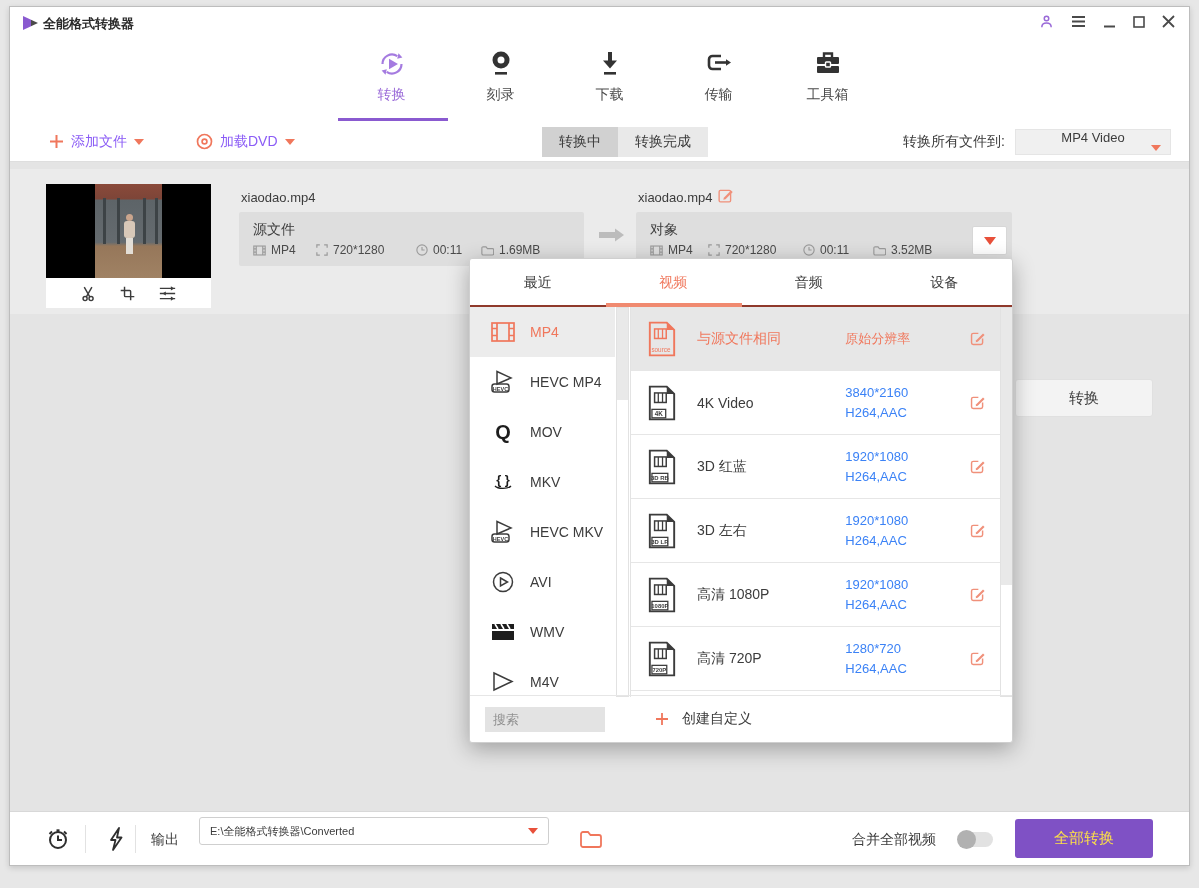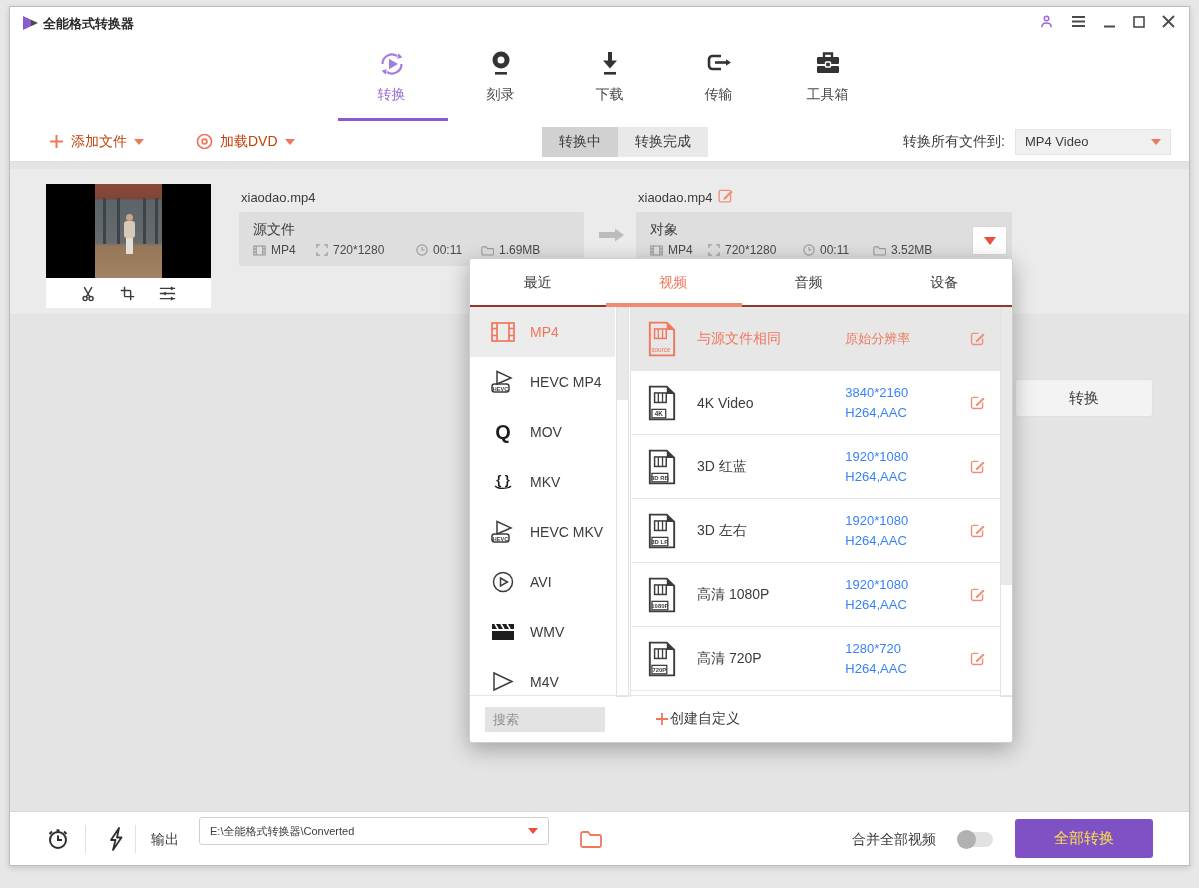--- a/index.html
+++ b/index.html
@@ -21,28 +21,28 @@
   
   .nav { position:absolute; left:327px; top:30px; display:flex; }
   .nav-item { width:109px; height:78px; display:flex; flex-direction:column; align-items:center; justify-content:flex-start; gap:7px; padding-top:12px; cursor:pointer; }
   .nav-item .lbl { font-size:14px; color:#4a4a4a; }
   .nav-item.active .lbl { color:#9a6ad8; }
   .nav-underline { position:absolute; left:328px; top:111px; width:110px; height:3px; background:#8a5ad0; }
 
   
   .toolbar { position:absolute; left:0; top:114px; right:0; height:41px; background:#fff; border-bottom:1px solid #dedede; }
   .tool-group { position:absolute; top:0; height:41px; display:flex; align-items:center; gap:7px; cursor:pointer; }
-  .tool-group .lbl { font-size:14px; color:#c2410c; }
+  .tool-group .lbl { font-size:14px; color:#8b5cf6; }
   .caret { width:0; height:0; border-left:5px solid transparent; border-right:5px solid transparent; border-top:6px solid #f0775c; }
   .queue-tabs { position:absolute; left:500px; top:6px; display:flex;padding-left:32px; }
   .queue-tab { height:30px; padding:0 17px; display:flex; align-items:center; font-size:14px; color:#3c3c3c; background:#e9e9e9; cursor:pointer; }
   .queue-tab.active { background:#d1d1d1; }
   .convert-to { position:absolute; right:18px; top:0; height:41px; display:flex; align-items:center; gap:10px; }
   .convert-to .lbl { font-size:14px; }
-  .fmt-select { width:156px; height:26px; background:#f0f0f0; border:1px solid #e5e5e5; display:flex; align-items:center; padding:0 9px; font-size:13px; cursor:pointer; }
+  .fmt-select { width:156px; height:26px; background:#f0f0f0; border:1px solid #e5e5e5; display:flex; align-items:center; padding:0 9px; font-size:13px; cursor:pointer;flex-direction:column; }
   .fmt-select .caret { margin-left:auto; }
 
   
   .content { position:absolute; left:0; top:155px; right:0; height:649px; background:#e4e4e4; }
   .file-strip { position:absolute; left:0; top:7px; right:0; height:145px; background:#ebebeb; }
 
   .thumb-card { position:absolute; left:36px; top:15px; width:165px; height:124px; background:#fff; }
   .thumb-img { position:absolute; left:0; top:0; width:165px; height:94px; background:#000; overflow:hidden; }
   .photo { position:absolute; left:49px; top:0; width:67px; height:94px;
            background:linear-gradient(180deg,#8a4a3a 0%,#7d4538 16%,#5d6468 17%,#656b6f 62%,#96775a 66%,#a08264 100%); }
@@ -91,21 +91,21 @@
   .preset-row.selected .name { color:#f0775c; }
   .preset-specs { width:125px; font-size:13px; color:#3b82f6; line-height:20px; }
   .preset-row.selected .preset-specs { color:#f0775c; }
   .doc-icon { margin-right:20px; color:#3c3c3c; }
   .preset-row.selected .doc-icon { color:#f0775c; }
   .preset-edit { margin-left:auto; cursor:pointer; }
 
   .popup-footer { position:absolute; left:0; bottom:0; width:100%; height:47px; border-top:1px solid #e6e6e6; display:flex; align-items:center; }
   .search-input { margin-left:15px; width:120px; height:25px; background:#e3e3e3; border:none; outline:none; padding:0 8px; font-size:13px; color:#3c3c3c; font-family:inherit; }
   .search-input::placeholder { color:#8f8f8f; }
-  .create-custom { margin-left:50px; display:flex; align-items:center; gap:1px; font-size:14px; color:#3c3c3c; cursor:pointer; }
+  .create-custom { margin-left:50px; display:flex; align-items:center; gap:13px; font-size:14px; color:#3c3c3c; cursor:pointer; }
 
   
   .footerbar { position:absolute; left:0; top:804px; right:0; height:54px; background:#fff; border-top:1px solid #d8d8d8; }
   .fdiv { position:absolute; top:13px; width:1px; height:28px; background:#e2e2e2; }
   .out-label { position:absolute; left:141px; top:19px; font-size:14px; }
   .path-box { position:absolute; left:189px; top:5px; width:350px; height:28px; background:#fff; border:1px solid #cfcfcf; border-radius:3px; display:flex; align-items:center; padding:0 10px; font-size:11px; cursor:pointer; }
   .path-box .caret { margin-left:auto; }
   .merge-label { position:absolute; left:842px; top:19px; font-size:14px; }
   .toggle { position:absolute; left:949px; top:20px; width:34px; height:15px; background:#e2e2e2; border-radius:8px; cursor:pointer; }
   .toggle .knob { position:absolute; left:-2px; top:-2px; width:19px; height:19px; border-radius:50%; background:#b1b1b1; }

